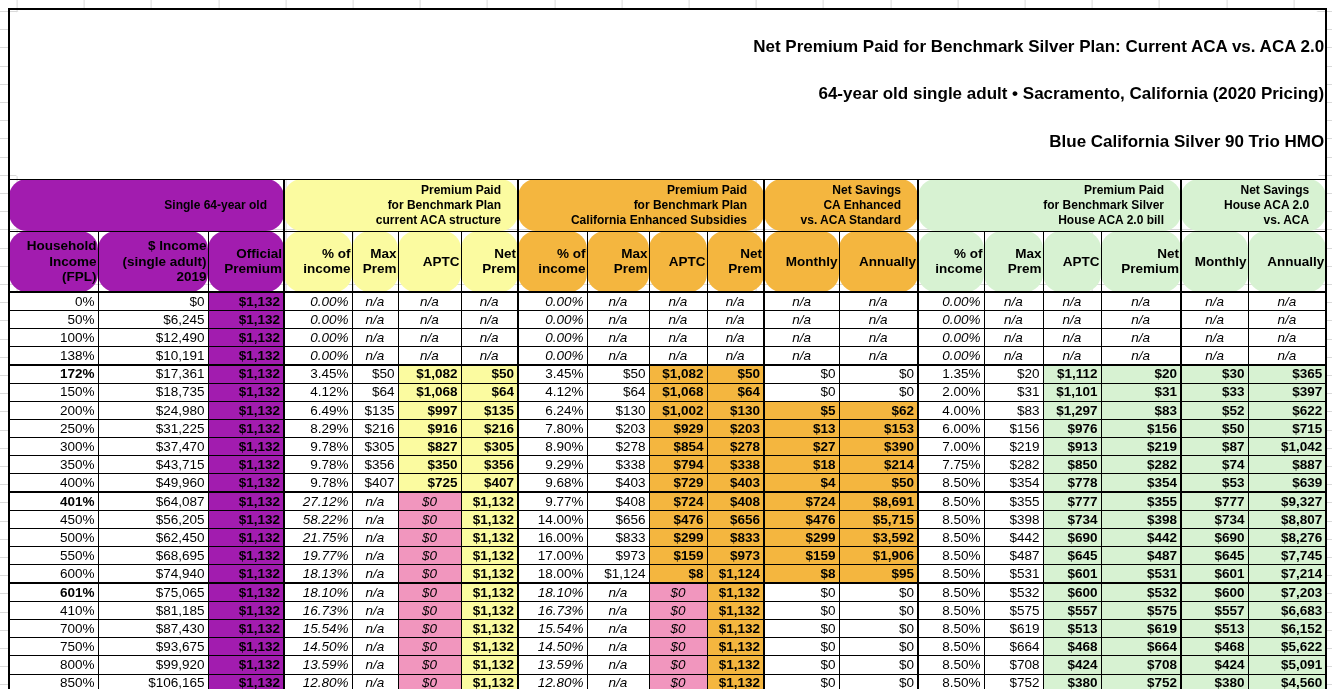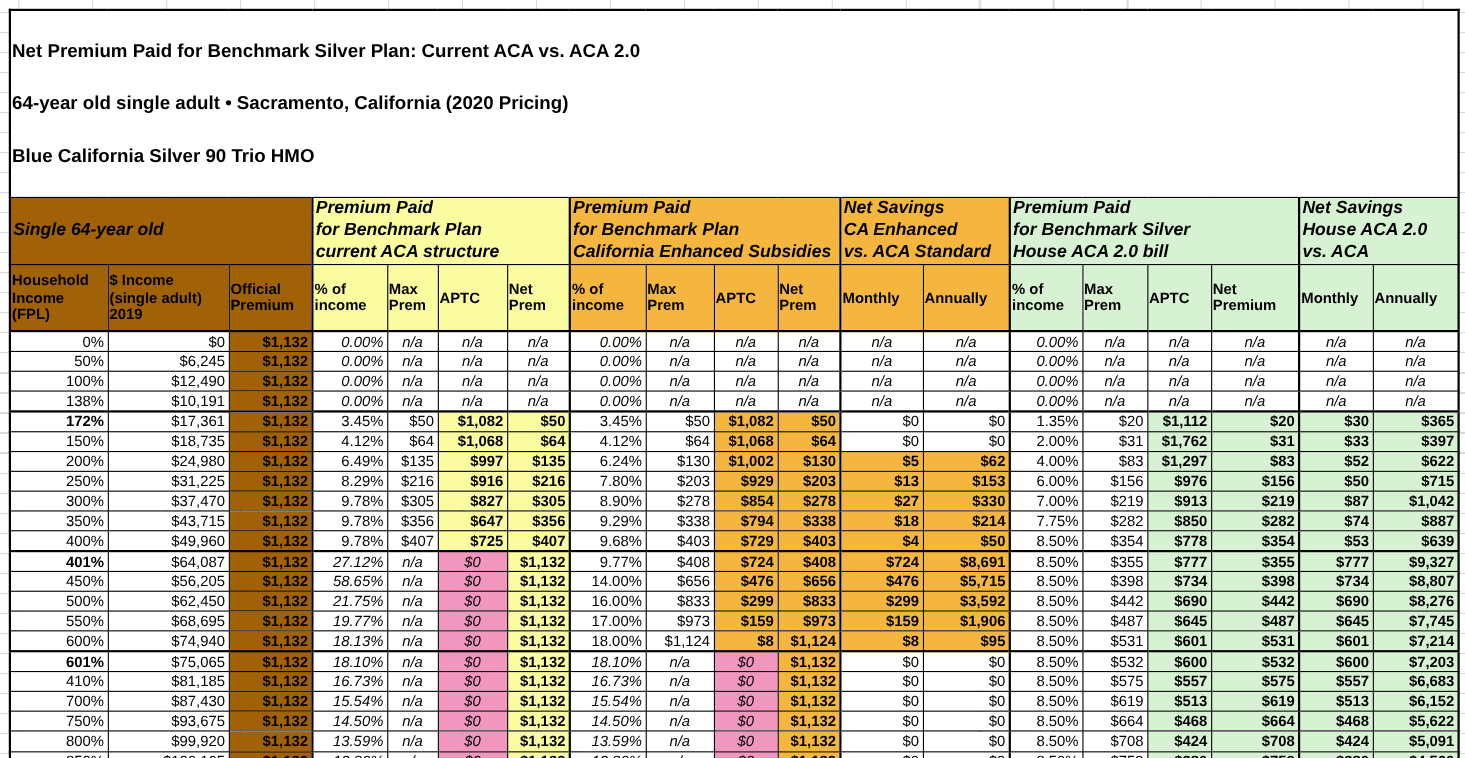--- a/index.html
+++ b/index.html
@@ -12,30 +12,30 @@
       repeating-linear-gradient(90deg, #d9d9d9 0 1px, transparent 1px 67.2px),
       repeating-linear-gradient(180deg, #d9d9d9 0 1px, transparent 1px 18.2px);
     background-position: 16.6px 0, 0 11px;
   }
   table#sheet {
     position:absolute; left:8px; top:8px; width:1317px;
     table-layout:fixed; border-collapse:collapse;
     border:2.5px solid #000;
   }
   th, td { border:1px solid #000; overflow:hidden; white-space:nowrap; vertical-align:middle; }
-  thead th { white-space:pre-line; text-align:left; font-weight:bold; background:#fff; }
+  thead th { white-space:pre-line; text-align:right; font-weight:bold; background:#fff;border-radius:18px; }
   tr.title-row th { font-size:17px; line-height:1.4; height:72px; border-bottom:1.5px solid #000; }
-  #group-row th { font-size:16px; line-height:1.25; height:52px; padding:0 2px;font-style:italic; }
+  #group-row th { font-size:12px; line-height:1.25; height:52px; padding:0 16px; }
   #colhead-row th { font-size:13.5px; line-height:1.15; height:61px; padding:0 1px; border-bottom:2.5px solid #000; }
   tbody td { font-size:13.5px; height:18.2px; line-height:1; padding:0 3px; background:#fff; }
   .right  { text-align:right; }
   .center { text-align:center; }
   .b { font-weight:bold; }
   .i { font-style:italic; }
-  .bg-y  { background:#a16207;margin-top:44px; }
+  .bg-y  { background:#a21caf;margin-top:44px; }
   .bg-py { background:#FBFBA0; }
   .bg-o  { background:#F4B63F; }
   .bg-g  { background:#D7F2D2; }
   .bg-pk { background:#F196BE; }
   .gR { border-right-width:2.5px; }
   tr.tt td { border-top-width:2.5px; }
 </style>
 </head>
 <body>
 
@@ -238,21 +238,21 @@
         <td class="right b bg-py">$1,068</td>
         <td class="right b bg-py gR">$64</td>
         <td class="right">4.12%</td>
         <td class="right">$64</td>
         <td class="right b bg-o">$1,068</td>
         <td class="right b bg-o gR">$64</td>
         <td class="right">$0</td>
         <td class="right gR">$0</td>
         <td class="right">2.00%</td>
         <td class="right">$31</td>
-        <td class="right b bg-g">$1,762</td>
+        <td class="right b bg-g">$1,101</td>
         <td class="right b bg-g gR">$31</td>
         <td class="right b bg-g">$33</td>
         <td class="right b bg-g">$397</td>
       </tr>
       <tr>
         <td class="right">200%</td>
         <td class="right">$24,980</td>
         <td class="right b bg-y gR">$1,132</td>
         <td class="right">6.49%</td>
         <td class="right">$135</td>
@@ -298,35 +298,35 @@
         <td class="right b bg-y gR">$1,132</td>
         <td class="right">9.78%</td>
         <td class="right">$305</td>
         <td class="right b bg-py">$827</td>
         <td class="right b bg-py gR">$305</td>
         <td class="right">8.90%</td>
         <td class="right">$278</td>
         <td class="right b bg-o">$854</td>
         <td class="right b bg-o gR">$278</td>
         <td class="right b bg-o">$27</td>
-        <td class="right b bg-o gR">$330</td>
+        <td class="right b bg-o gR">$390</td>
         <td class="right">7.00%</td>
         <td class="right">$219</td>
         <td class="right b bg-g">$913</td>
         <td class="right b bg-g gR">$219</td>
         <td class="right b bg-g">$87</td>
         <td class="right b bg-g">$1,042</td>
       </tr>
       <tr>
         <td class="right">350%</td>
         <td class="right">$43,715</td>
         <td class="right b bg-y gR">$1,132</td>
         <td class="right">9.78%</td>
         <td class="right">$356</td>
-        <td class="right b bg-py">$647</td>
+        <td class="right b bg-py">$350</td>
         <td class="right b bg-py gR">$356</td>
         <td class="right">9.29%</td>
         <td class="right">$338</td>
         <td class="right b bg-o">$794</td>
         <td class="right b bg-o gR">$338</td>
         <td class="right b bg-o">$18</td>
         <td class="right b bg-o gR">$214</td>
         <td class="right">7.75%</td>
         <td class="right">$282</td>
         <td class="right b bg-g">$850</td>
@@ -373,21 +373,21 @@
         <td class="right">$355</td>
         <td class="right b bg-g">$777</td>
         <td class="right b bg-g gR">$355</td>
         <td class="right b bg-g">$777</td>
         <td class="right b bg-g">$9,327</td>
       </tr>
       <tr>
         <td class="right">450%</td>
         <td class="right">$56,205</td>
         <td class="right b bg-y gR">$1,132</td>
-        <td class="right i">58.65%</td>
+        <td class="right i">58.22%</td>
         <td class="center i">n/a</td>
         <td class="center i bg-pk">$0</td>
         <td class="right b bg-py gR">$1,132</td>
         <td class="right">14.00%</td>
         <td class="right">$656</td>
         <td class="right b bg-o">$476</td>
         <td class="right b bg-o gR">$656</td>
         <td class="right b bg-o">$476</td>
         <td class="right b bg-o gR">$5,715</td>
         <td class="right">8.50%</td>

